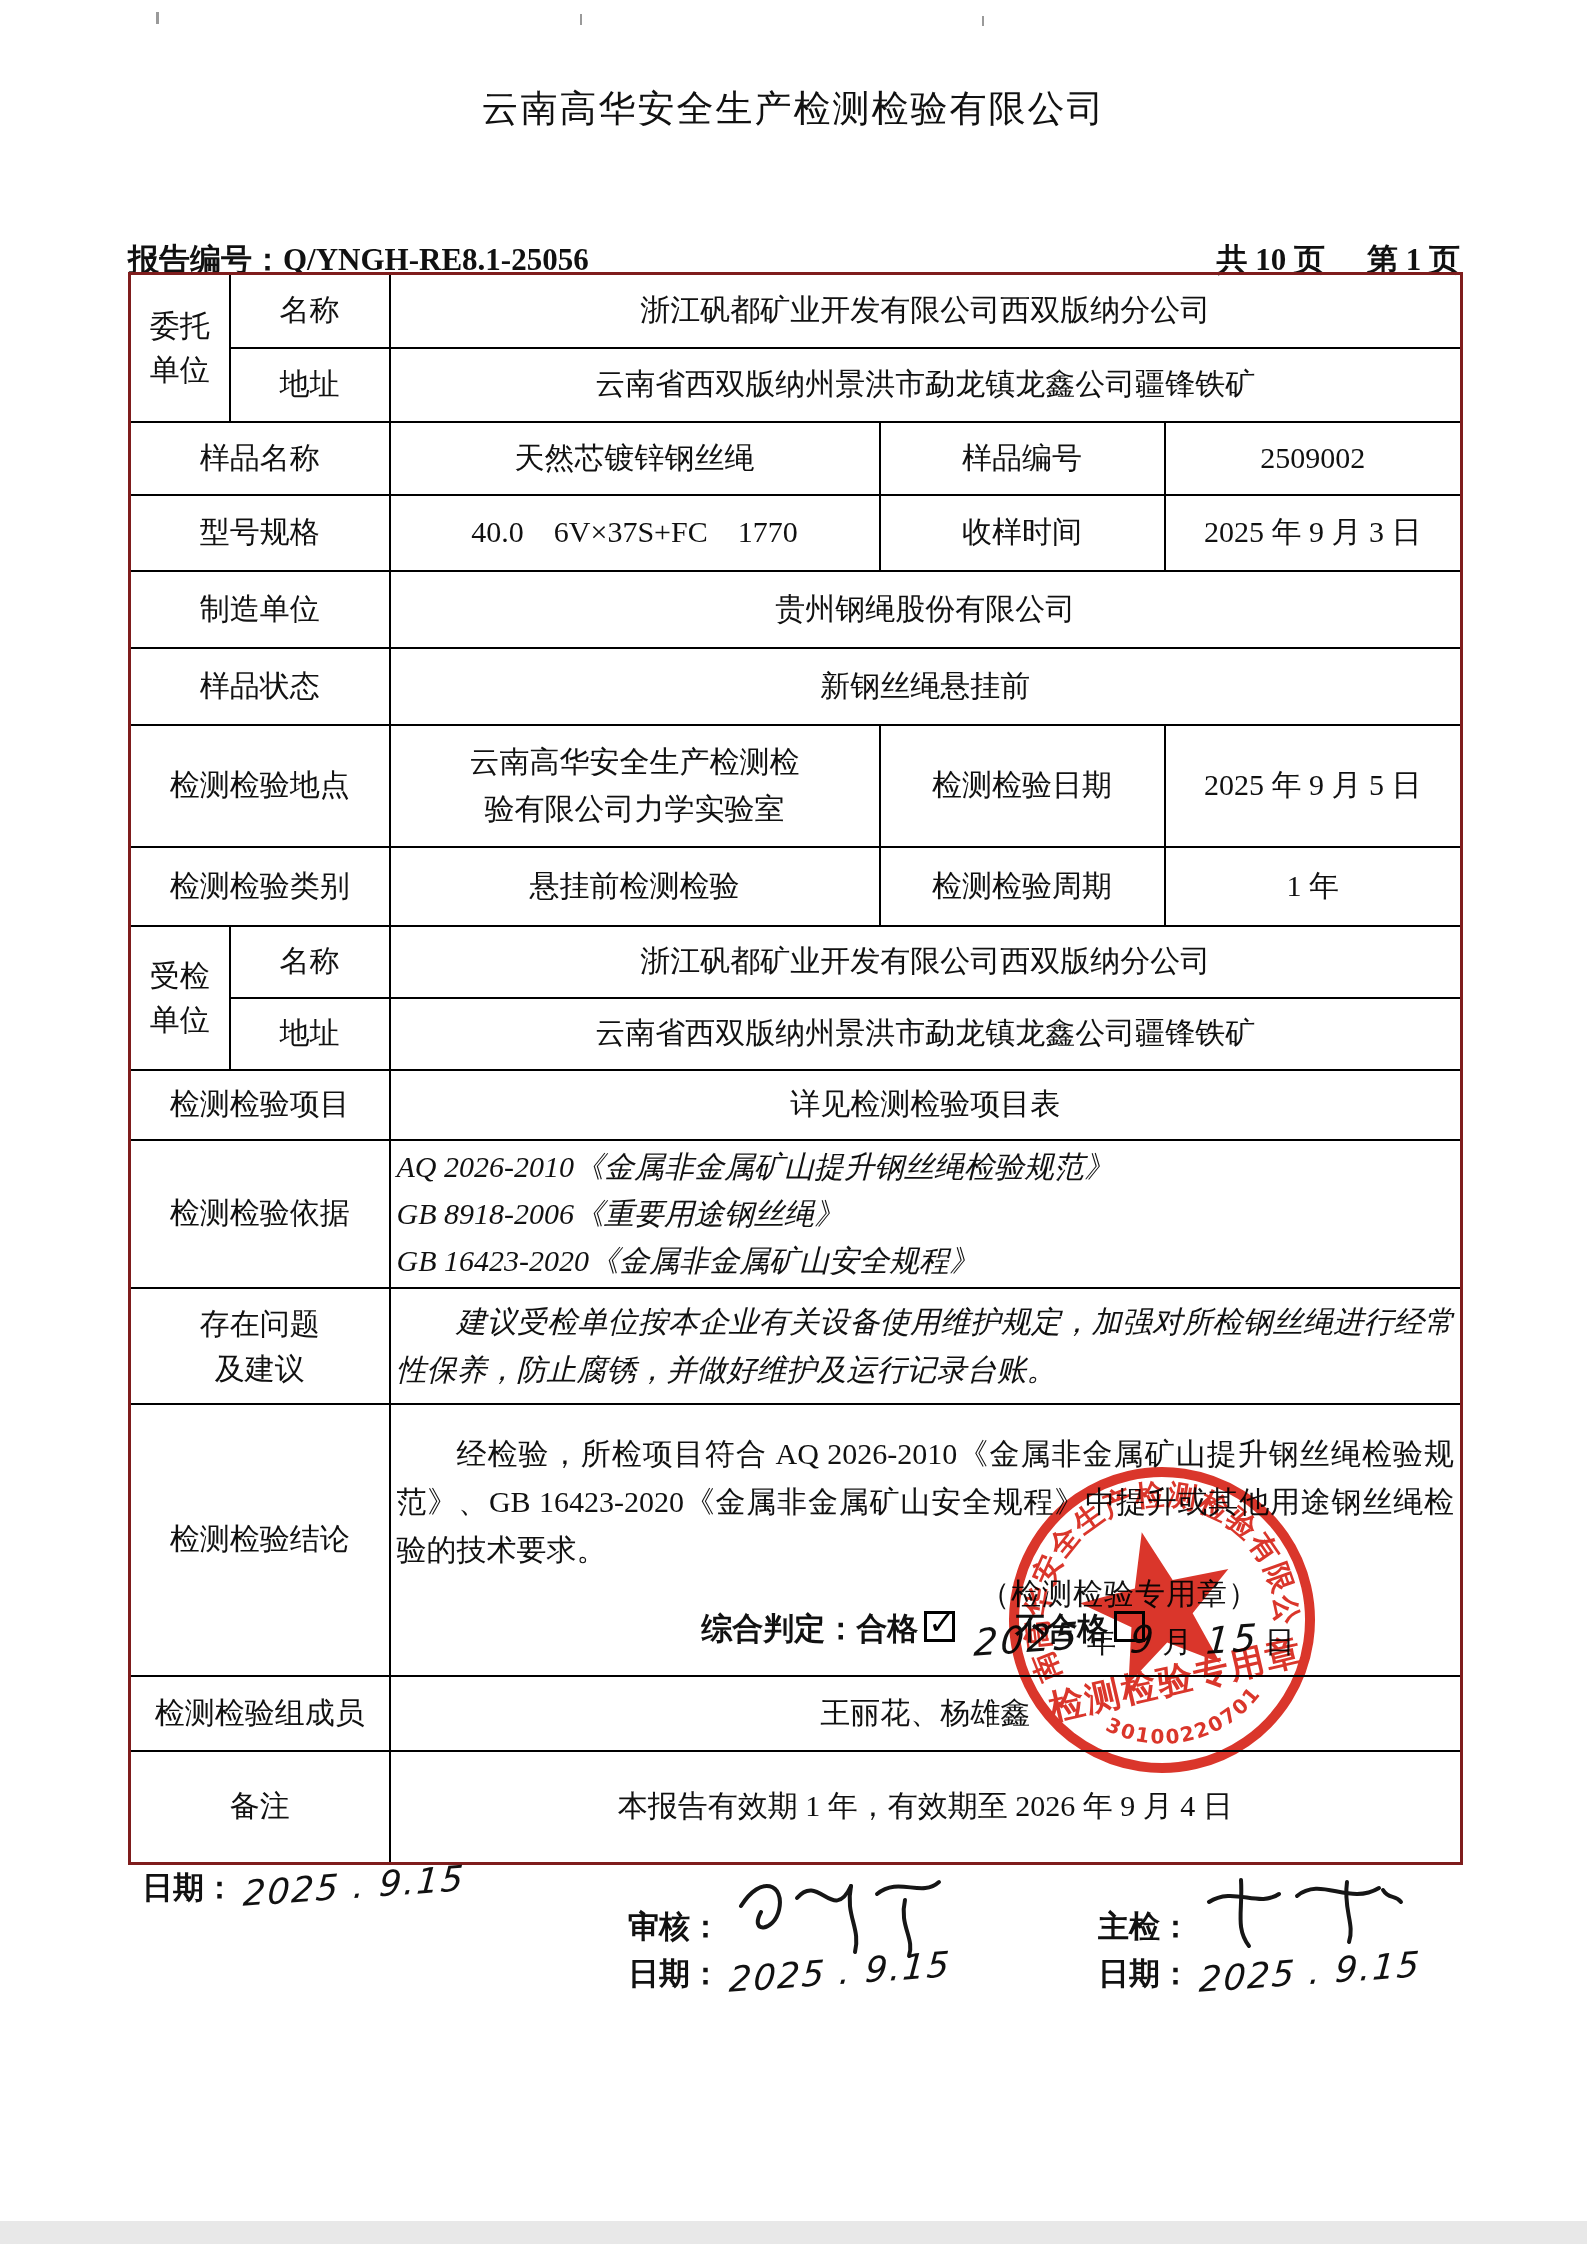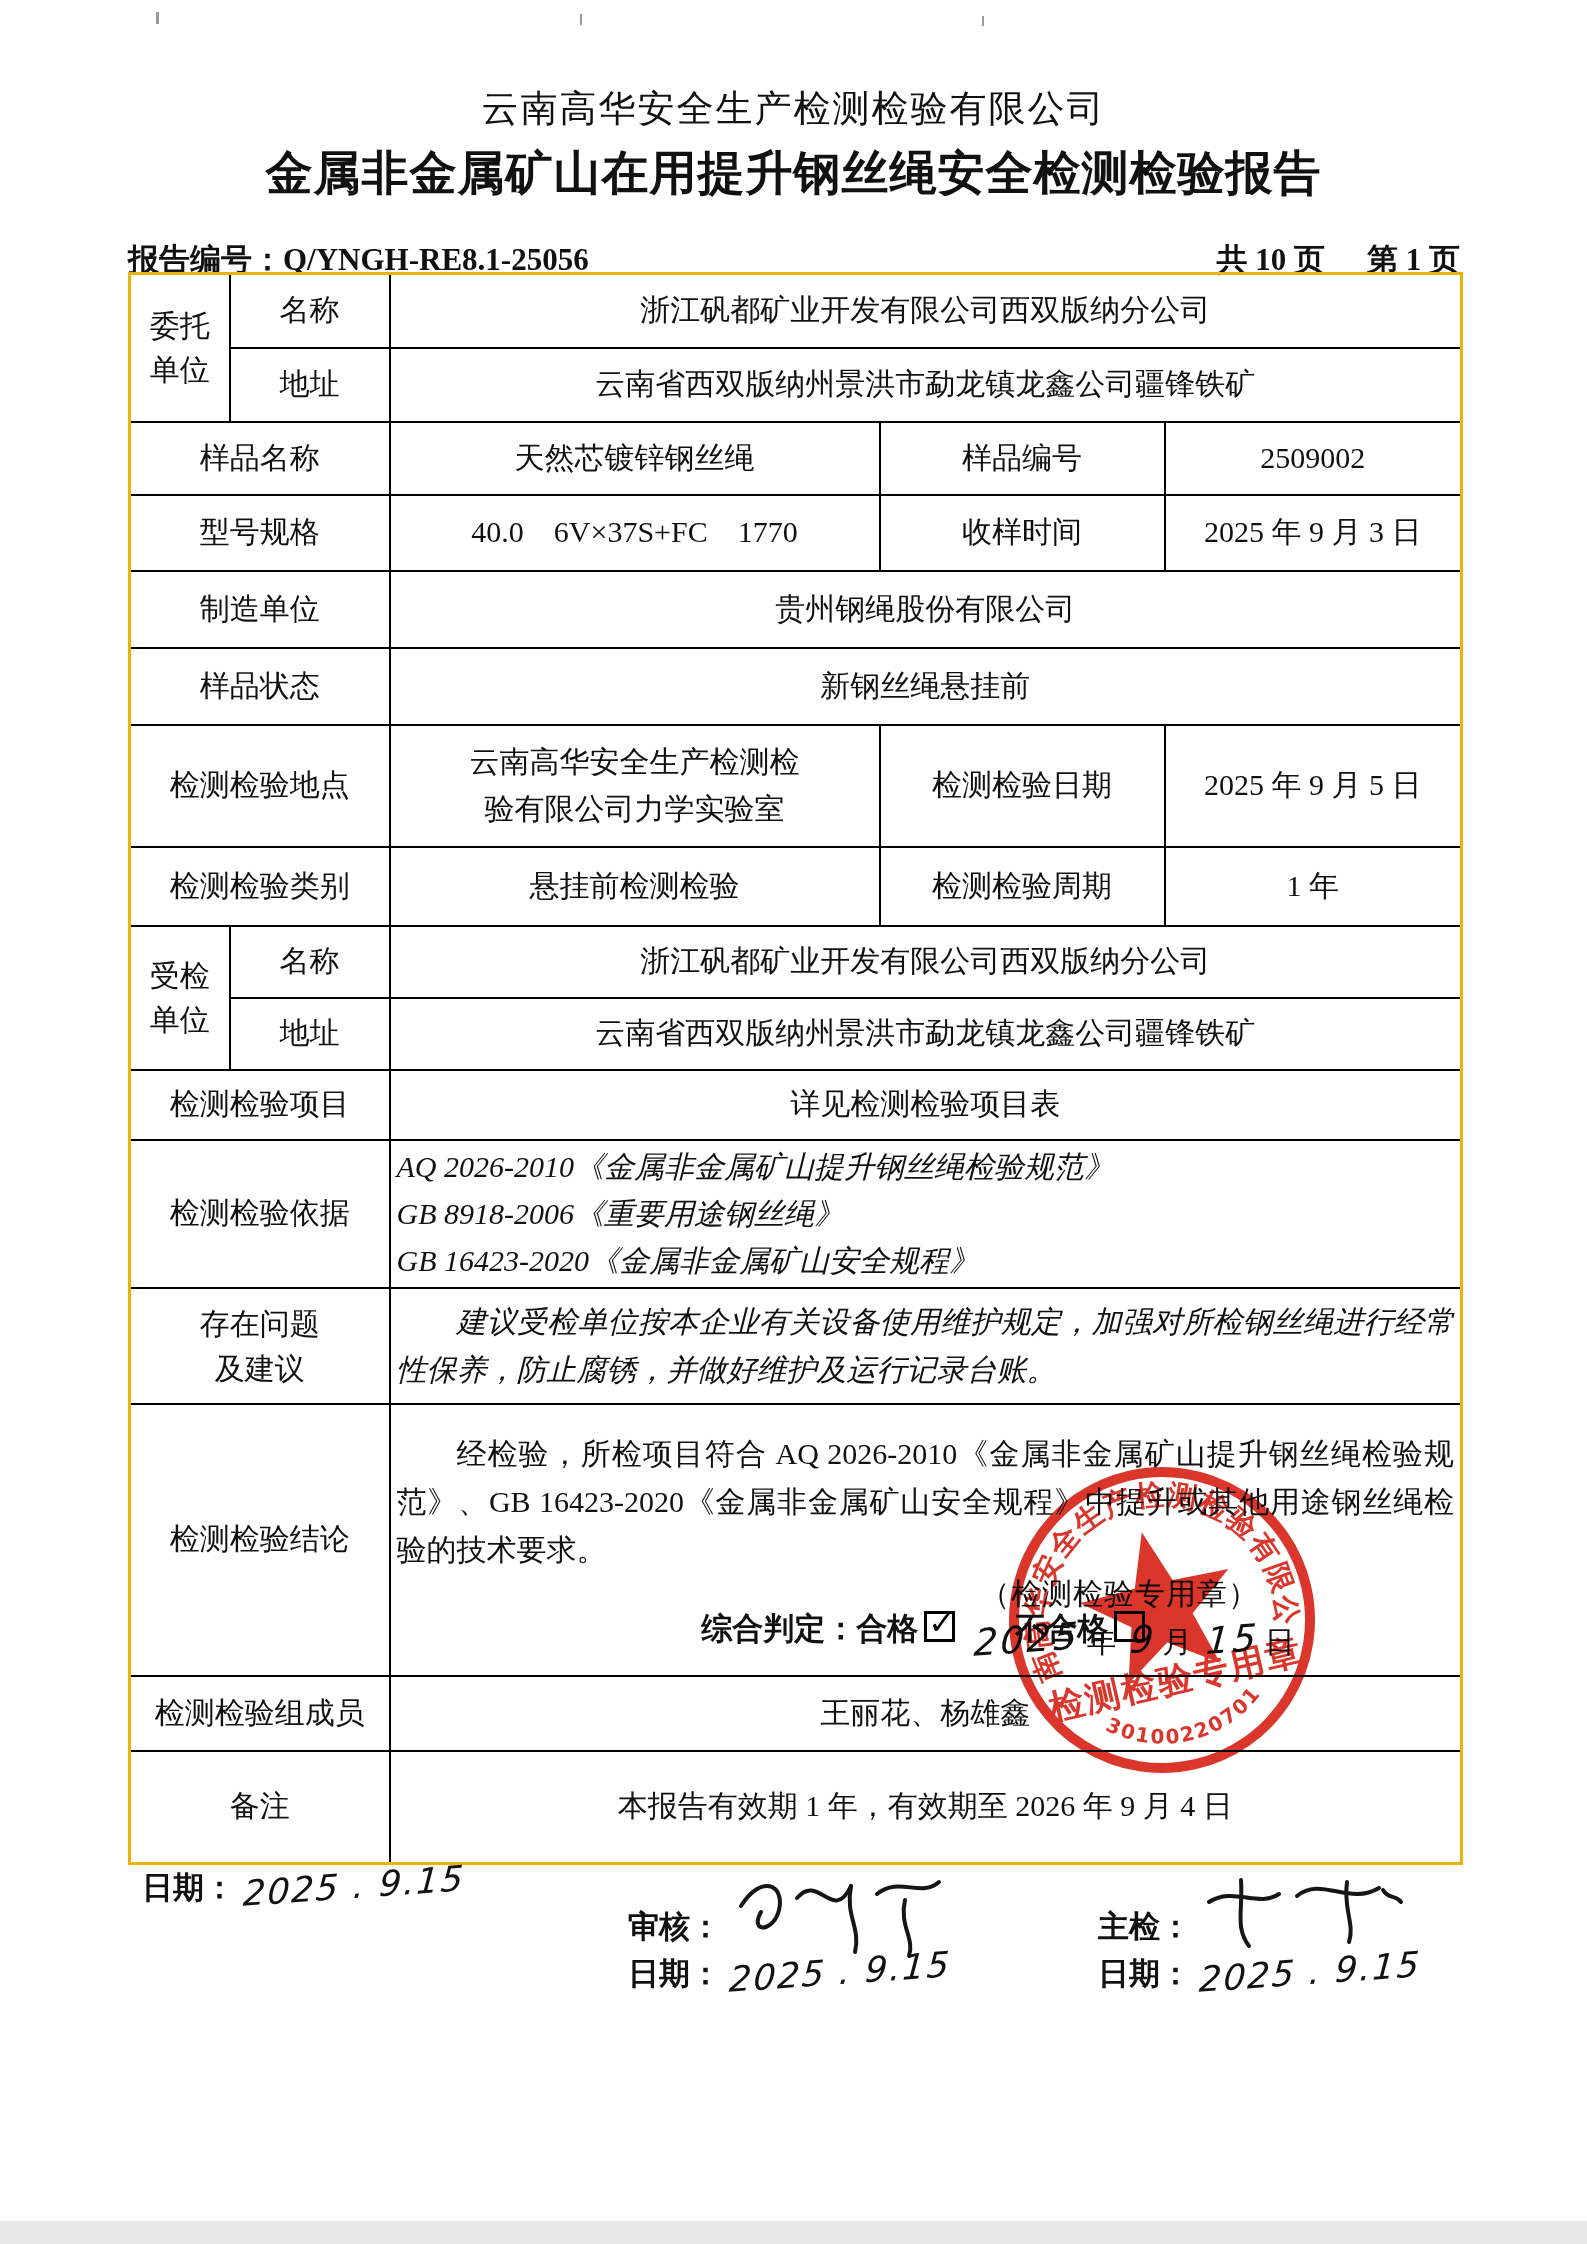--- a/index.html
+++ b/index.html
@@ -14,21 +14,21 @@
   .report-line{
     position:absolute;top:218px;left:128px;width:1332px;display:flex;
     justify-content:space-between;align-items:flex-end;font-size:31px;margin-top:21px;
   }
   .report-no-wrap{font-weight:700;}
   .report-no{font-weight:600;font-family:"Liberation Serif","DejaVu Serif",serif;}
   .pages-wrap span{margin-left:42px;font-weight:600;}
   
   table.report{
     position:absolute;top:272px;left:128px;width:1332px;border-collapse:collapse;
-    table-layout:fixed;border:3px solid #eab308;
+    table-layout:fixed;border:3px solid #7f1d1d;
   }
   table.report td{border:2px solid #000;font-size:30px;text-align:center;vertical-align:middle;padding:2px 6px;overflow:hidden;}
   td.grp{padding:0 14px;}
   td.grp .v{display:inline-block;width:2.1em;word-break:break-all;line-height:1.45;text-align:center;}
   td.lbl{font-weight:500;}
   td.lbl4 .v{display:inline-block;width:4.2em;word-break:break-all;line-height:1.5;}
   td.left{text-align:left;padding:10px 20px;font-style:italic;}
   .wrap-narrow{display:inline-block;max-width:352px;word-break:break-all;line-height:1.55;}
   .basis-line{line-height:1.58;text-align:left;}
   .para{margin:0;line-height:1.6;text-align:justify;}
@@ -65,21 +65,20 @@
 <body>
 
 <div class="page">
 
   <div class="artifact" style="left:156px;top:12px;width:3px;height:12px;"></div>
   <div class="artifact" style="left:580px;top:14px;width:2px;height:11px;"></div>
   <div class="artifact" style="left:982px;top:16px;width:2px;height:10px;"></div>
 
   <div class="header">
     <div class="company-title">云南高华安全生产检测检验有限公司</div>
-    <div class="report-title">金属非金属矿山在用提升钢丝绳安全检测检验报告</div>
   </div>
   <div class="report-line">
     <div class="report-no-wrap"><span>报告编号：</span><span class="report-no">Q/YNGH-RE8.1-25056</span></div>
     <div class="pages-wrap"><span>共 10 页</span><span>第 1 页</span></div>
   </div>
 
   <table class="report">
     <colgroup>
         <col style="width:100px">
         <col style="width:160px">

